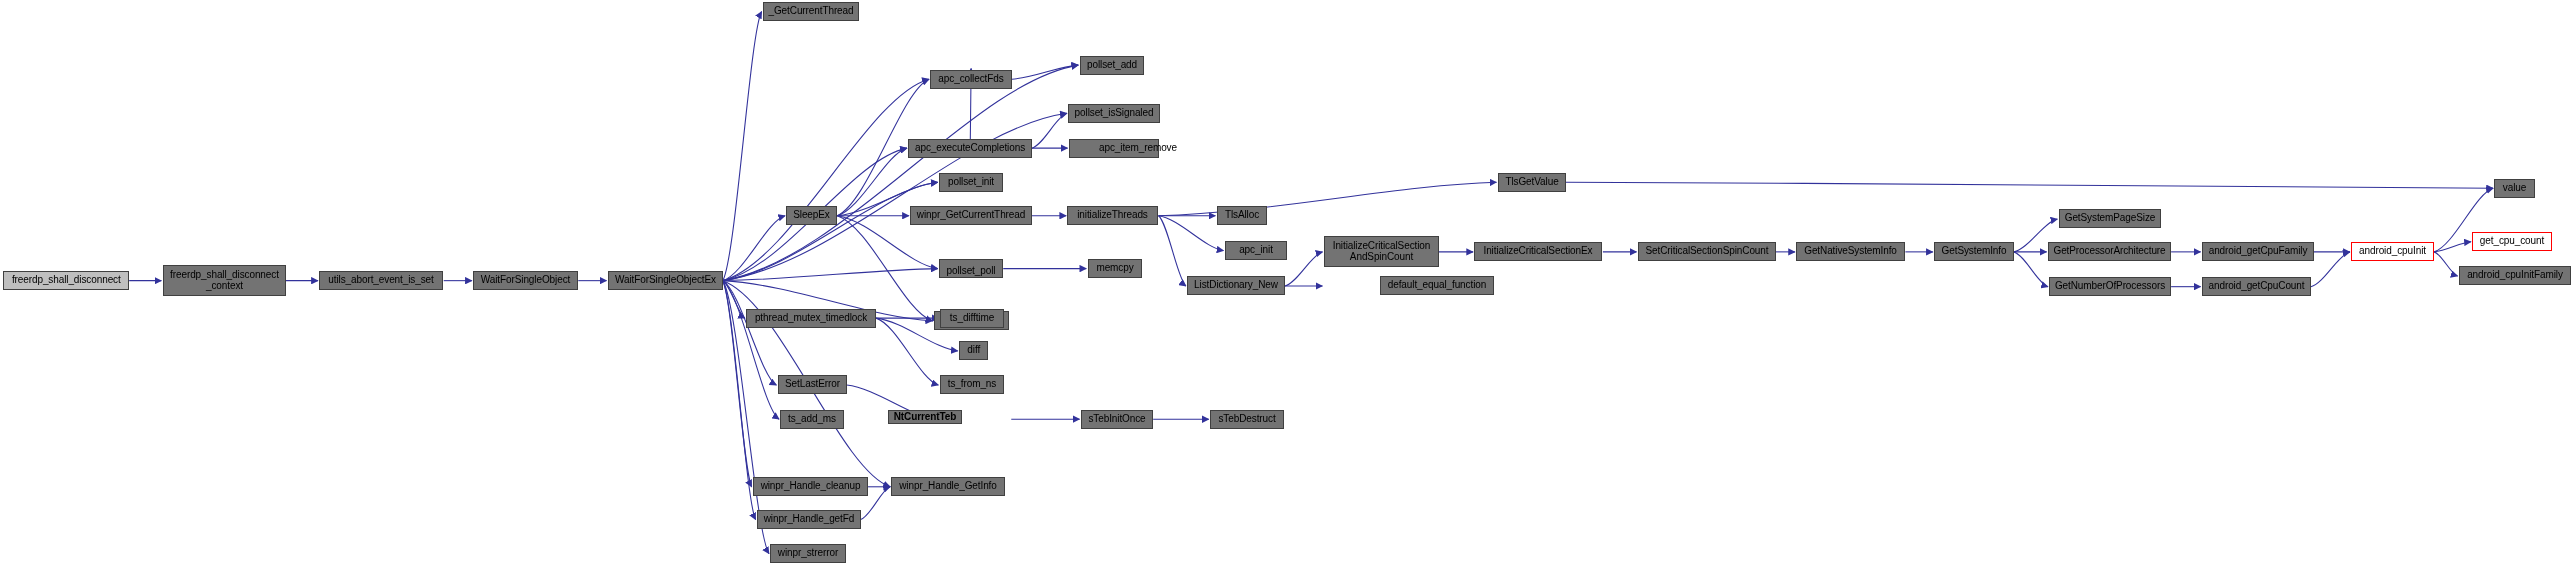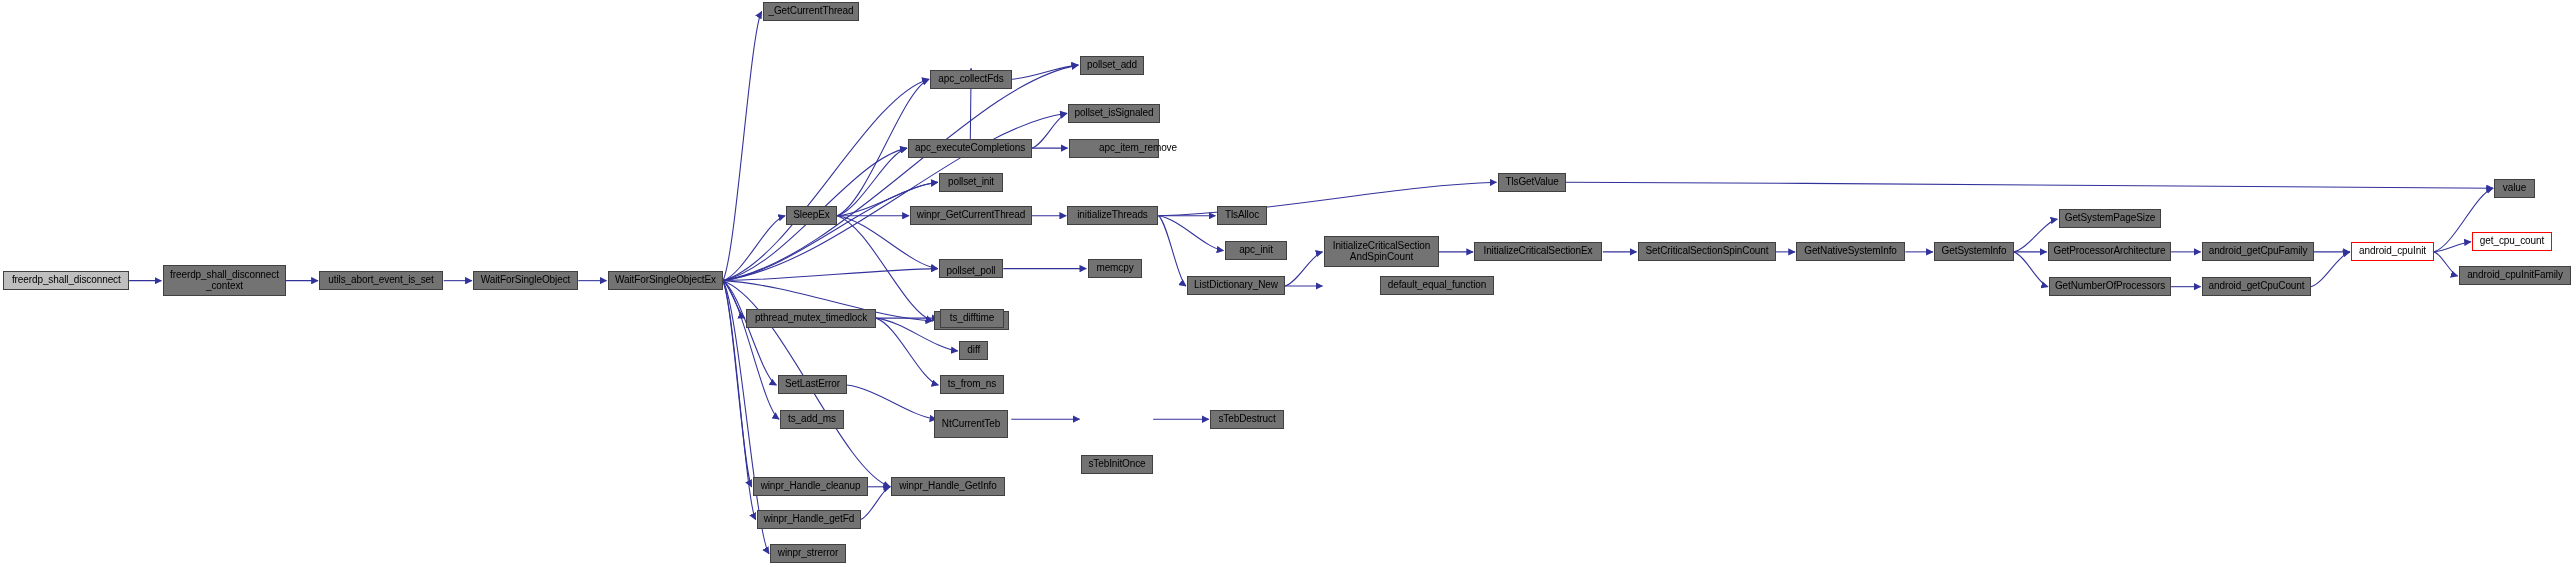--- a/index.html
+++ b/index.html
@@ -166,22 +166,22 @@
       <div class="node hot" style="left: 2351px; top: 242px; width: 83px; height: 19px;"><span class="node-label">android_cpuInit</span></div>
       <div class="node" style="left: 2494px; top: 179px; width: 41px; height: 19px;"><span class="node-label">value</span></div>
       <div class="node hot" style="left: 2472px; top: 232px; width: 80px; height: 19px;"><span class="node-label">get_cpu_count</span></div>
       <div class="node" style="left: 2459px; top: 266px; width: 112px; height: 19px;"><span class="node-label">android_cpuInitFamily</span></div>
       <div class="node" style="left: 746px; top: 309px; width: 130px; height: 19px; align-items: center;"><span class="node-label">pthread_mutex_timedlock</span></div>
       <div class="node" style="left: 940px; top: 309px; width: 64px; height: 19px;"><span class="node-label">ts_difftime</span></div>
       <div class="node" style="left: 959px; top: 341px; width: 29.4px; height: 19px;"><span class="node-label">diff</span></div>
       <div class="node" style="left: 940px; top: 375px; width: 64px; height: 19px;"><span class="node-label">ts_from_ns</span></div>
       <div class="node" style="left: 778px; top: 375px; width: 69px; height: 19px;"><span class="node-label">SetLastError</span></div>
       <div class="node" style="left: 780px; top: 410px; width: 64px; height: 19px;"><span class="node-label">ts_add_ms</span></div>
-      <div class="node" style="left: 934px; top: 410px; width: 74px; height: 28px;"><span class="node-label">NtCurrentTeb</span></div>
-      <div class="node" style="left: 1081px; top: 410px; width: 72px; height: 19px; margin-top: 45px;"><span class="node-label">sTebInitOnce</span></div>
+      <div class="node" style="left: 888px; top: 410px; width: 74px; height: 14px; font-weight: bold;"><span class="node-label">NtCurrentTeb</span></div>
+      <div class="node" style="left: 1081px; top: 410px; width: 72px; height: 19px;"><span class="node-label">sTebInitOnce</span></div>
       <div class="node" style="left: 1210px; top: 410px; width: 74px; height: 19px;"><span class="node-label">sTebDestruct</span></div>
       <div class="node" style="left: 753px; top: 477px; width: 115px; height: 19px;"><span class="node-label">winpr_Handle_cleanup</span></div>
       <div class="node" style="left: 891px; top: 477px; width: 114px; height: 19px;"><span class="node-label">winpr_Handle_GetInfo</span></div>
       <div class="node" style="left: 757px; top: 510px; width: 104px; height: 19px;"><span class="node-label">winpr_Handle_getFd</span></div>
       <div class="node" style="left: 770px; top: 544px; width: 76px; height: 19px;"><span class="node-label">winpr_strerror</span></div>
     </div>
 </div>
 
 
 </body></html>

